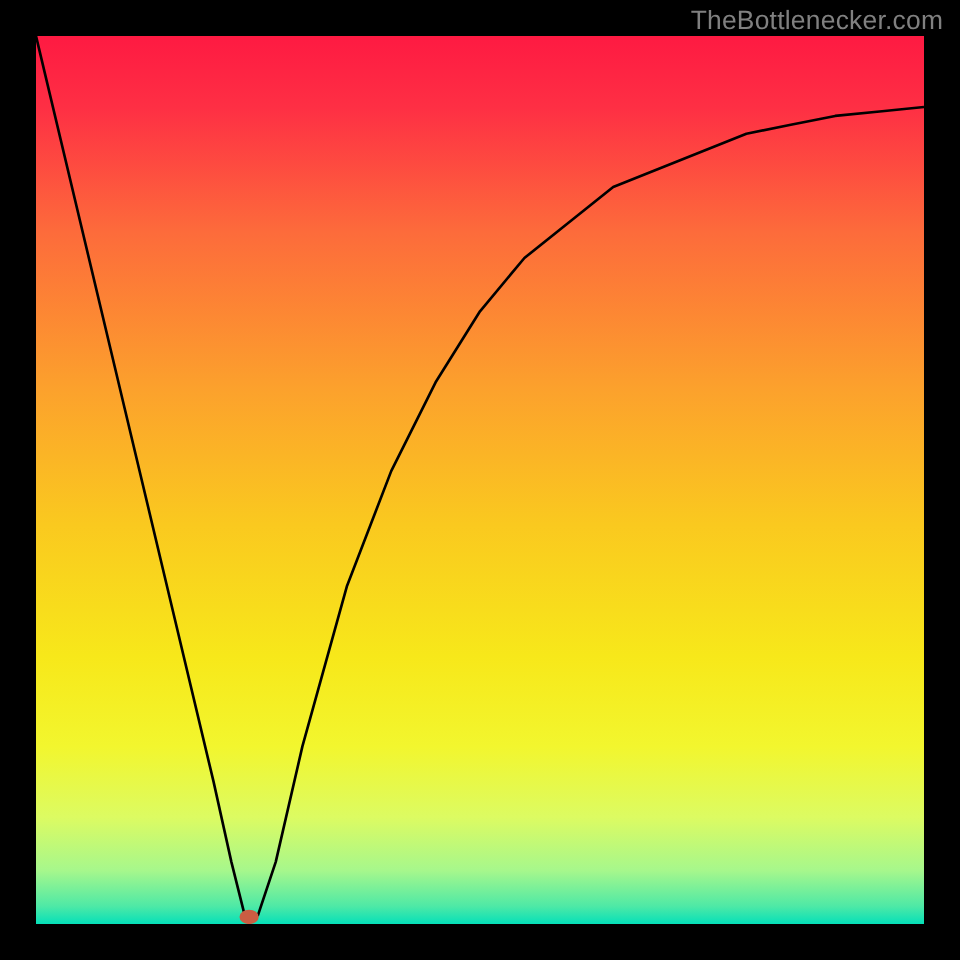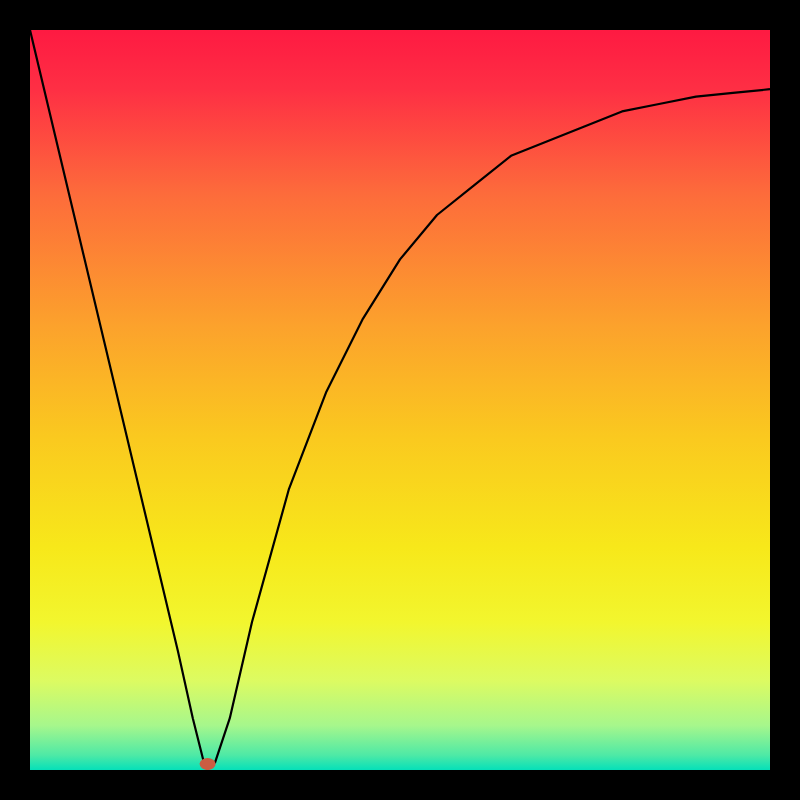--- a/index.html
+++ b/index.html
@@ -32,20 +32,21 @@
     color: #808080;
     font-size: 22px;
     font-weight: 400;
     letter-spacing: 0.2px;
   }
 </style>
 </head>
 <body>
 
 <div class="frame">
+  <div class="attribution">TheBottlenecker.com</div>
 
   <div class="plot">
     <svg id="chart-svg" width="740" height="740" viewBox="0 0 740 740" preserveAspectRatio="none">
       <defs>
         <linearGradient id="bg-grad" x1="0" y1="0" x2="0" y2="1">
             <stop offset="0%" stop-color="#FE1A42"></stop>
             <stop offset="8%" stop-color="#FE2F44"></stop>
             <stop offset="22%" stop-color="#FD6B3B"></stop>
             <stop offset="40%" stop-color="#FCA22C"></stop>
             <stop offset="55.00000000000001%" stop-color="#FAC91F"></stop>

